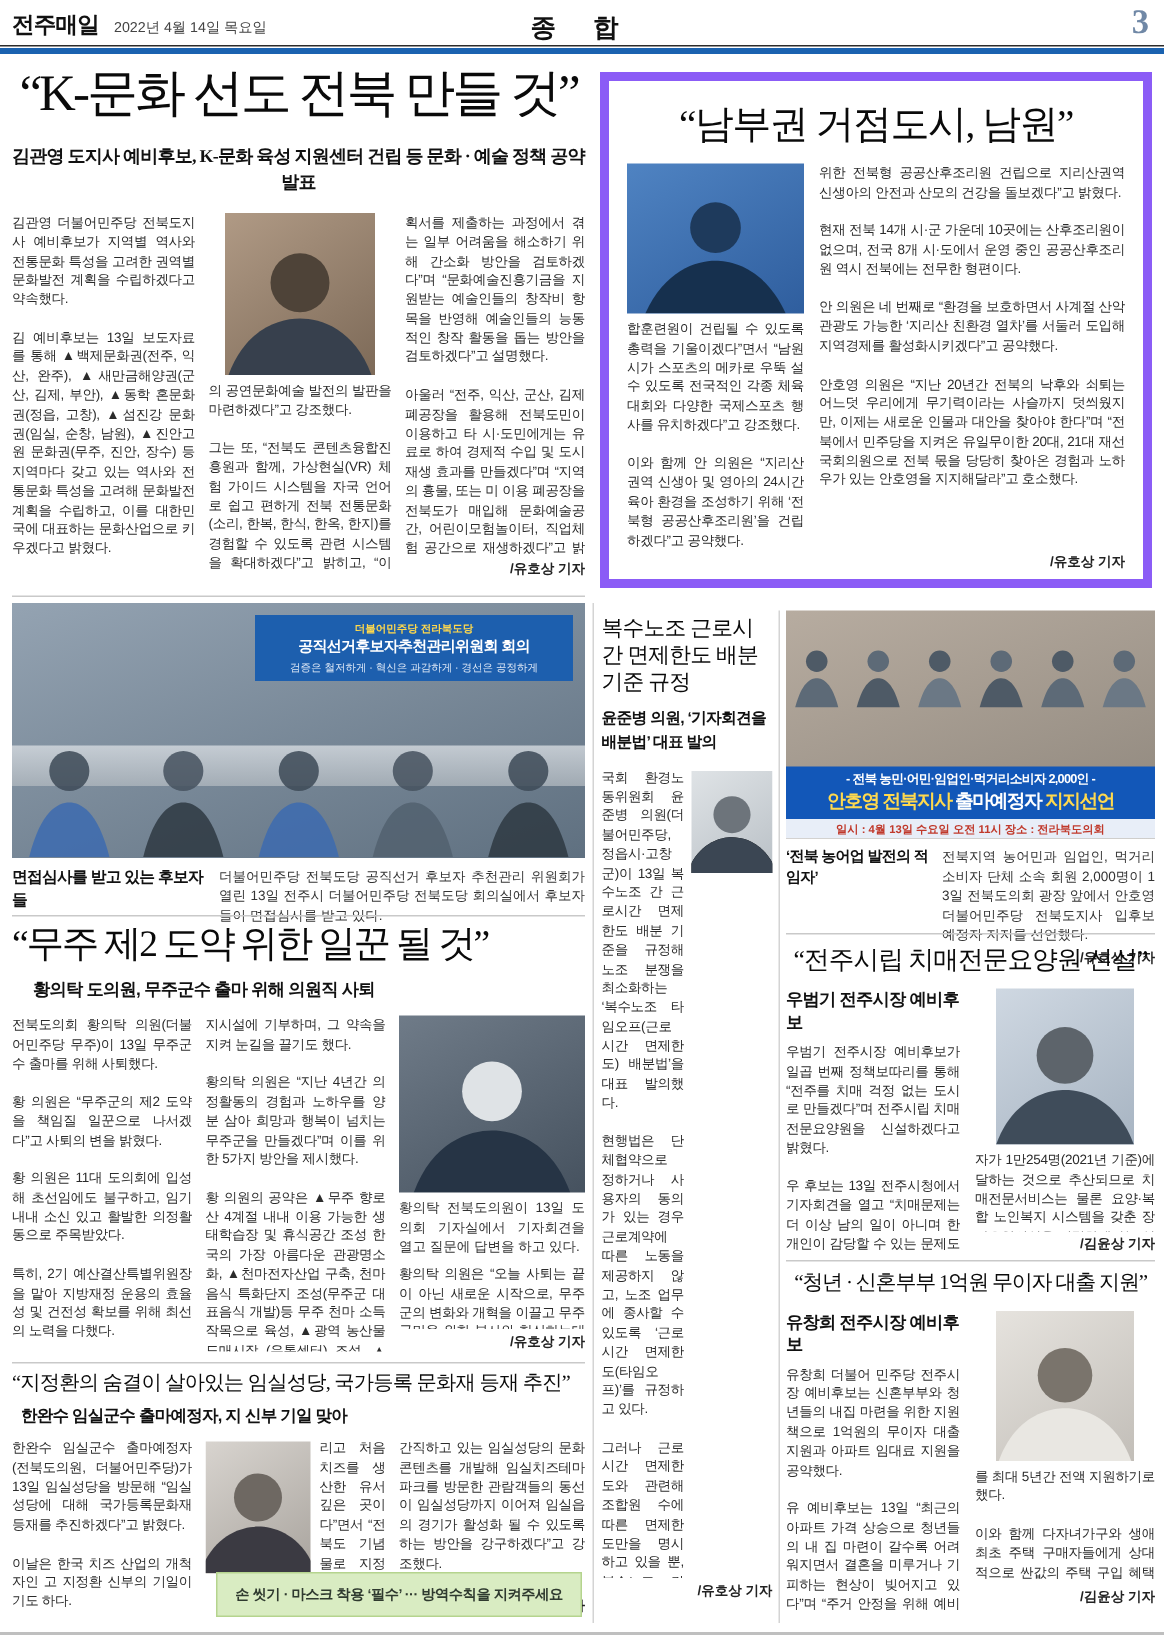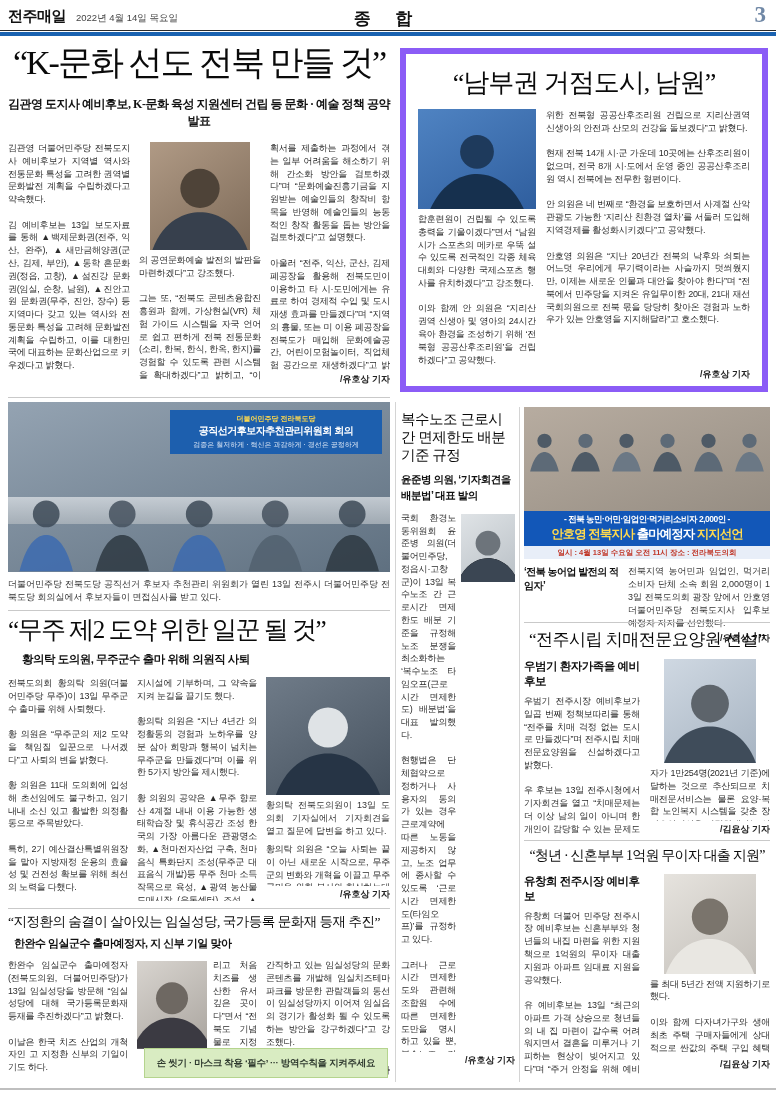--- a/index.html
+++ b/index.html
@@ -166,20 +166,21 @@
             <path d="M6 40 C10 24 16 21 20 21 C24 21 30 24 34 40Z" fill="#2e3942"></path>
           </svg>
       </div>
       <div class="mt-banner">
         <div class="l1">더불어민주당 전라북도당</div>
         <div class="l2">공직선거후보자추천관리위원회 회의</div>
         <div class="l3">검증은 철저하게 · 혁신은 과감하게 · 경선은 공정하게</div>
       </div>
     </div>
     <div style="display:flex;gap:10px;margin-top:6px;">
+      <div class="capbold" style="width:128px;">면접심사를 받고 있는 후보자들</div>
       <div class="caption" style="flex:1;">더불어민주당 전북도당 공직선거 후보자 추천관리 위원회가 열린 13일 전주시 더불어민주당 전북도당 회의실에서 후보자들이 면접심사를 받고 있다.</div>
     </div>
   </div>
 
   <div class="abs vrule" style="left:395px;top:402px;height:680px;"></div>
   <div class="abs vrule" style="left:519px;top:407px;height:675px;"></div>
 
   <div class="abs" style="left:401px;top:410px;width:114px;height:662px;overflow:hidden;">
     <div class="hl hl-small">복수노조 근로시간 면제한도 배분 기준 규정</div>
     <div class="subhead" style="margin-top:8px;line-height:1.5;font-size:10.5px;">윤준병 의원, ‘기자회견을 배분법’ 대표 발의</div>
@@ -246,21 +247,21 @@
       </div>
     </div>
   </div>
 
   <div class="abs rule-gray" style="left:524px;top:622px;width:246px;"></div>
 
   <div class="abs" style="left:524px;top:630px;width:246px;height:204px;overflow:hidden;">
     <div class="hl hl-mid">“전주시립 치매전문요양원 신설”</div>
     <div class="cols" style="margin-top:10px;gap:10px;">
       <div style="width:116px;">
-        <div class="subhead" style="margin-bottom:6px;">우범기 환자가족을 예비후보</div>
+        <div class="subhead" style="margin-bottom:6px;">우범기 전주시장 예비후보</div>
         <div class="bt" style="height:148px;">우범기 전주시장 예비후보가 일곱 번째 정책보따리를 통해 “전주를 치매 걱정 없는 도시로 만들겠다”며 전주시립 치매전문요양원을 신설하겠다고 밝혔다.
 
 우 후보는 13일 전주시청에서 기자회견을 열고 “치매문제는 더 이상 남의 일이 아니며 한 개인이 감당할 수 있는 문제도 아니다. 내 가족, 내 이웃, 더 나아가 우리사회 모두가 당면한 문제”라고 강조하며 국비와 도비, 시비를 포함 200억 원을 들여 전주시립 치매전문 요양원을 건립하겠다고 공약했다.
 
 현재 전주의 경우 65세 이상 치매환</div>
       </div>
       <div style="flex:1;">
         <div class="photo" style="width:92px;height:104px;margin:0 auto 4px;background:linear-gradient(145deg,#cfd8e2,#a7b4c2);">
           <svg class="sil" viewBox="0 0 100 60">
               <circle cx="50" cy="16" r="14" fill="#5d646b"></circle>

